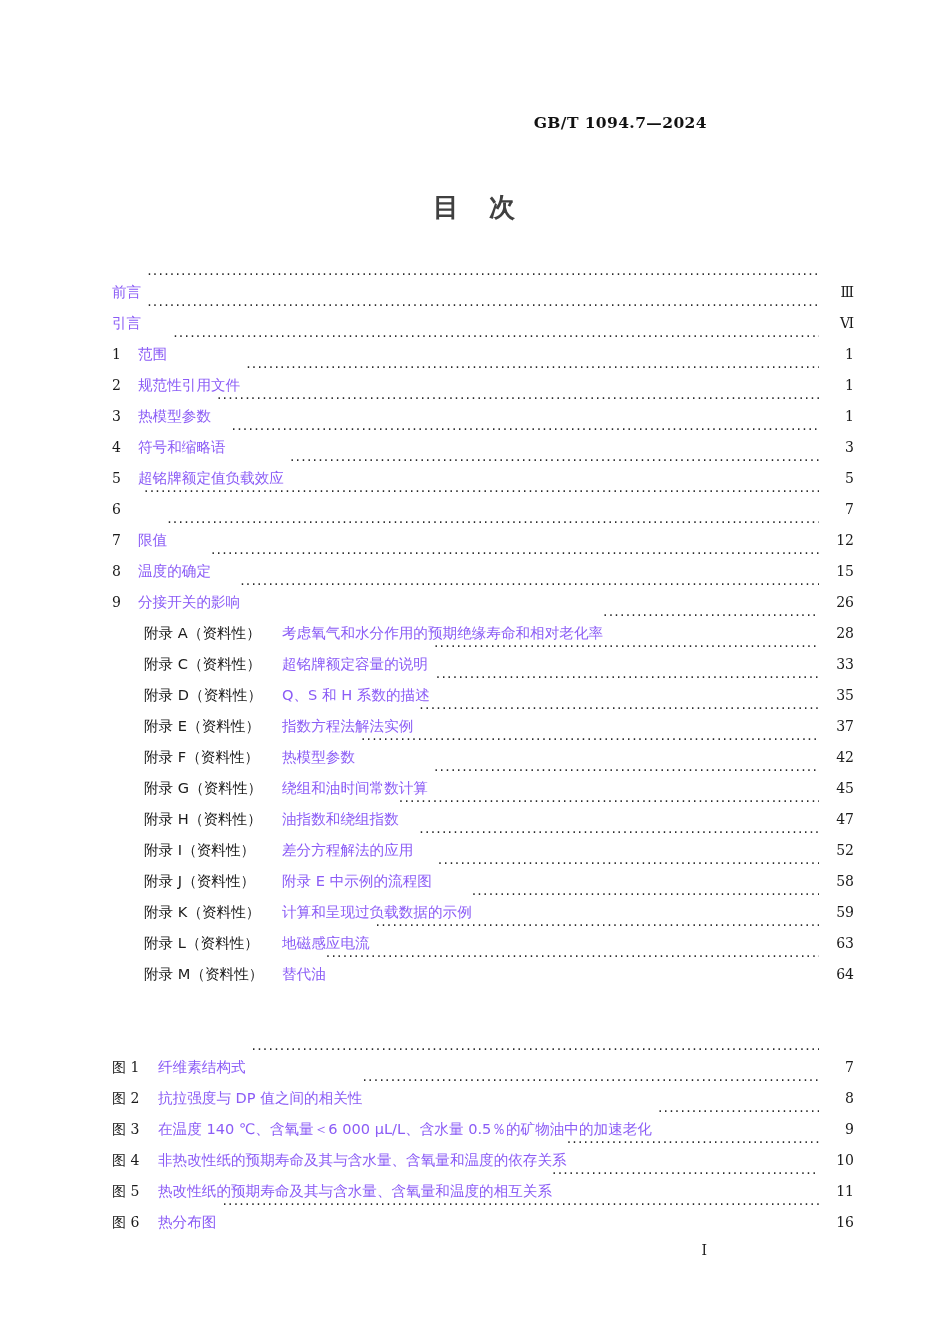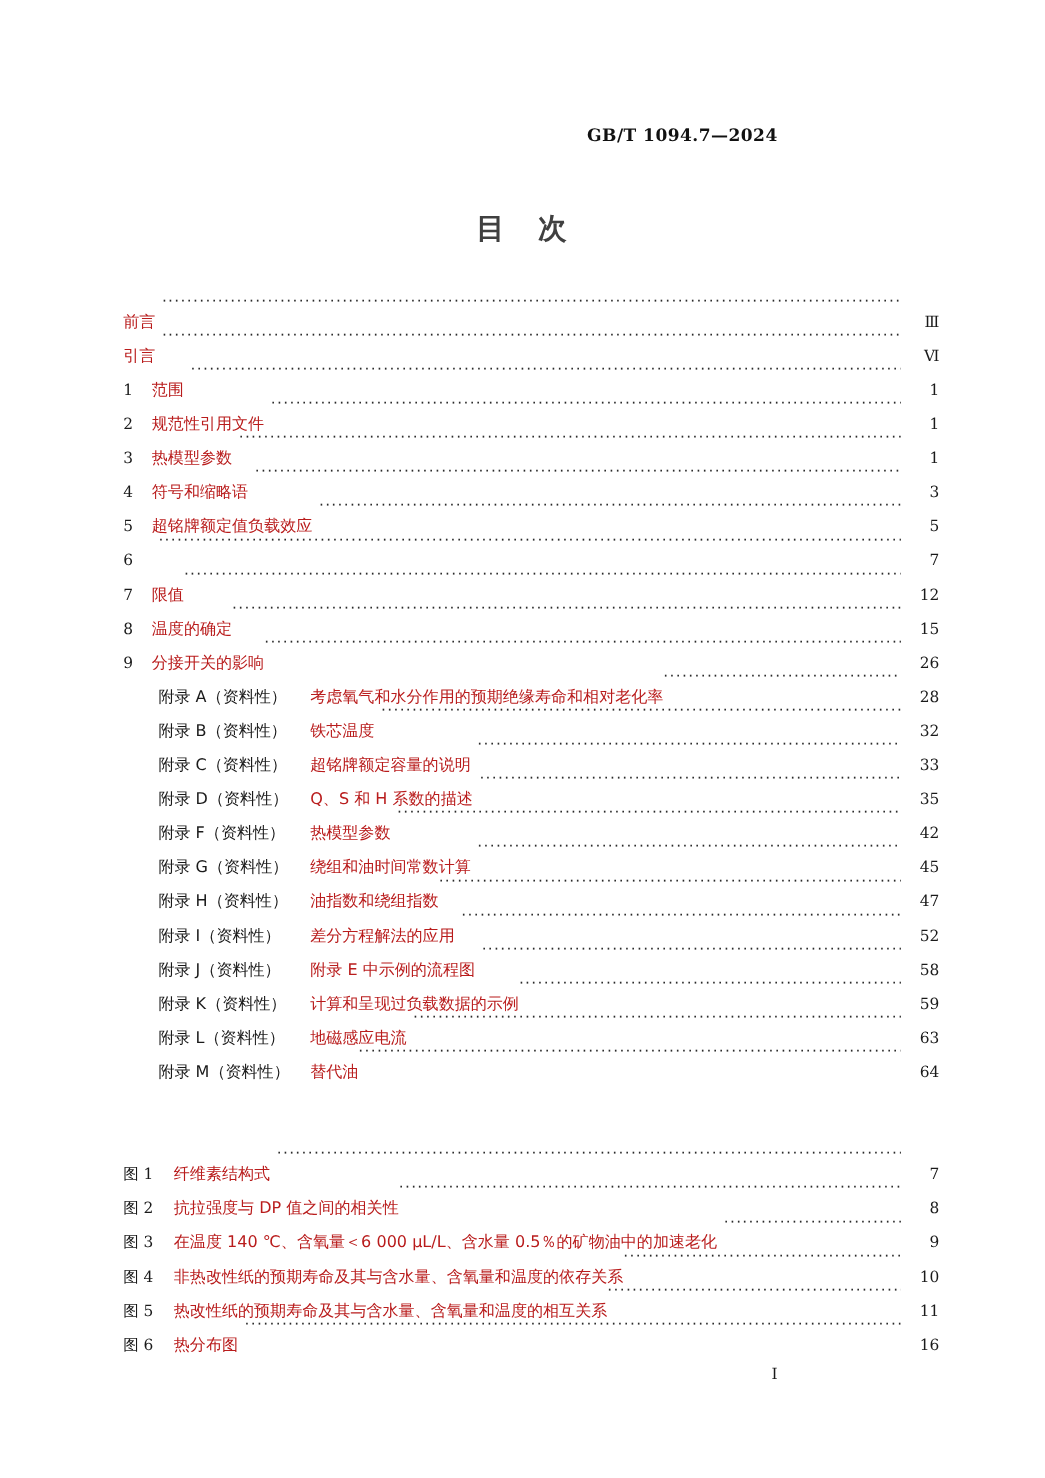--- a/index.html
+++ b/index.html
@@ -76,21 +76,21 @@
     font-size: 14px;
     color: #1a1a1a;
   }
   .num.clause  { width: 26px; }
   .num.figure  { width: 46px; }
 
   .label {
     flex: 0 0 auto;
     font-family: "DejaVu Sans", "Liberation Sans", sans-serif;
     font-size: 14.6px;
-    color: #b91c1c;
+    color: #8b5cf6;
   }
 
   
   .appx-key {
     flex: 0 0 auto;
     width: 138px;
     font-family: "DejaVu Sans", "Liberation Sans", sans-serif;
     font-size: 14.6px;
     margin-left: 32px;
   }
@@ -216,38 +216,38 @@
       <span class="pg">26</span>
     </div>
 
     <div class="row tight">
       <span class="appx-key">附录 A（资料性）</span>
       <span class="label">考虑氧气和水分作用的预期绝缘寿命和相对老化率</span>
       <span class="leader"></span>
       <span class="pg">28</span>
     </div>
     <div class="row">
-      <span class="appx-key">附录 B（资料性）</span>
-      <span class="label">铁芯温度</span>
-      <span class="leader"></span>
-      <span class="pg">32</span>
-    </div>
-    <div class="row">
       <span class="appx-key">附录 C（资料性）</span>
       <span class="label">超铭牌额定容量的说明</span>
       <span class="leader"></span>
       <span class="pg">33</span>
     </div>
     <div class="row">
       <span class="appx-key">附录 D（资料性）</span>
       <span class="label">Q、S 和 H 系数的描述</span>
       <span class="leader"></span>
       <span class="pg">35</span>
     </div>
     <div class="row">
+      <span class="appx-key">附录 E（资料性）</span>
+      <span class="label">指数方程法解法实例</span>
+      <span class="leader"></span>
+      <span class="pg">37</span>
+    </div>
+    <div class="row">
       <span class="appx-key">附录 F（资料性）</span>
       <span class="label">热模型参数</span>
       <span class="leader"></span>
       <span class="pg">42</span>
     </div>
     <div class="row">
       <span class="appx-key">附录 G（资料性）</span>
       <span class="label">绕组和油时间常数计算</span>
       <span class="leader"></span>
       <span class="pg">45</span>

